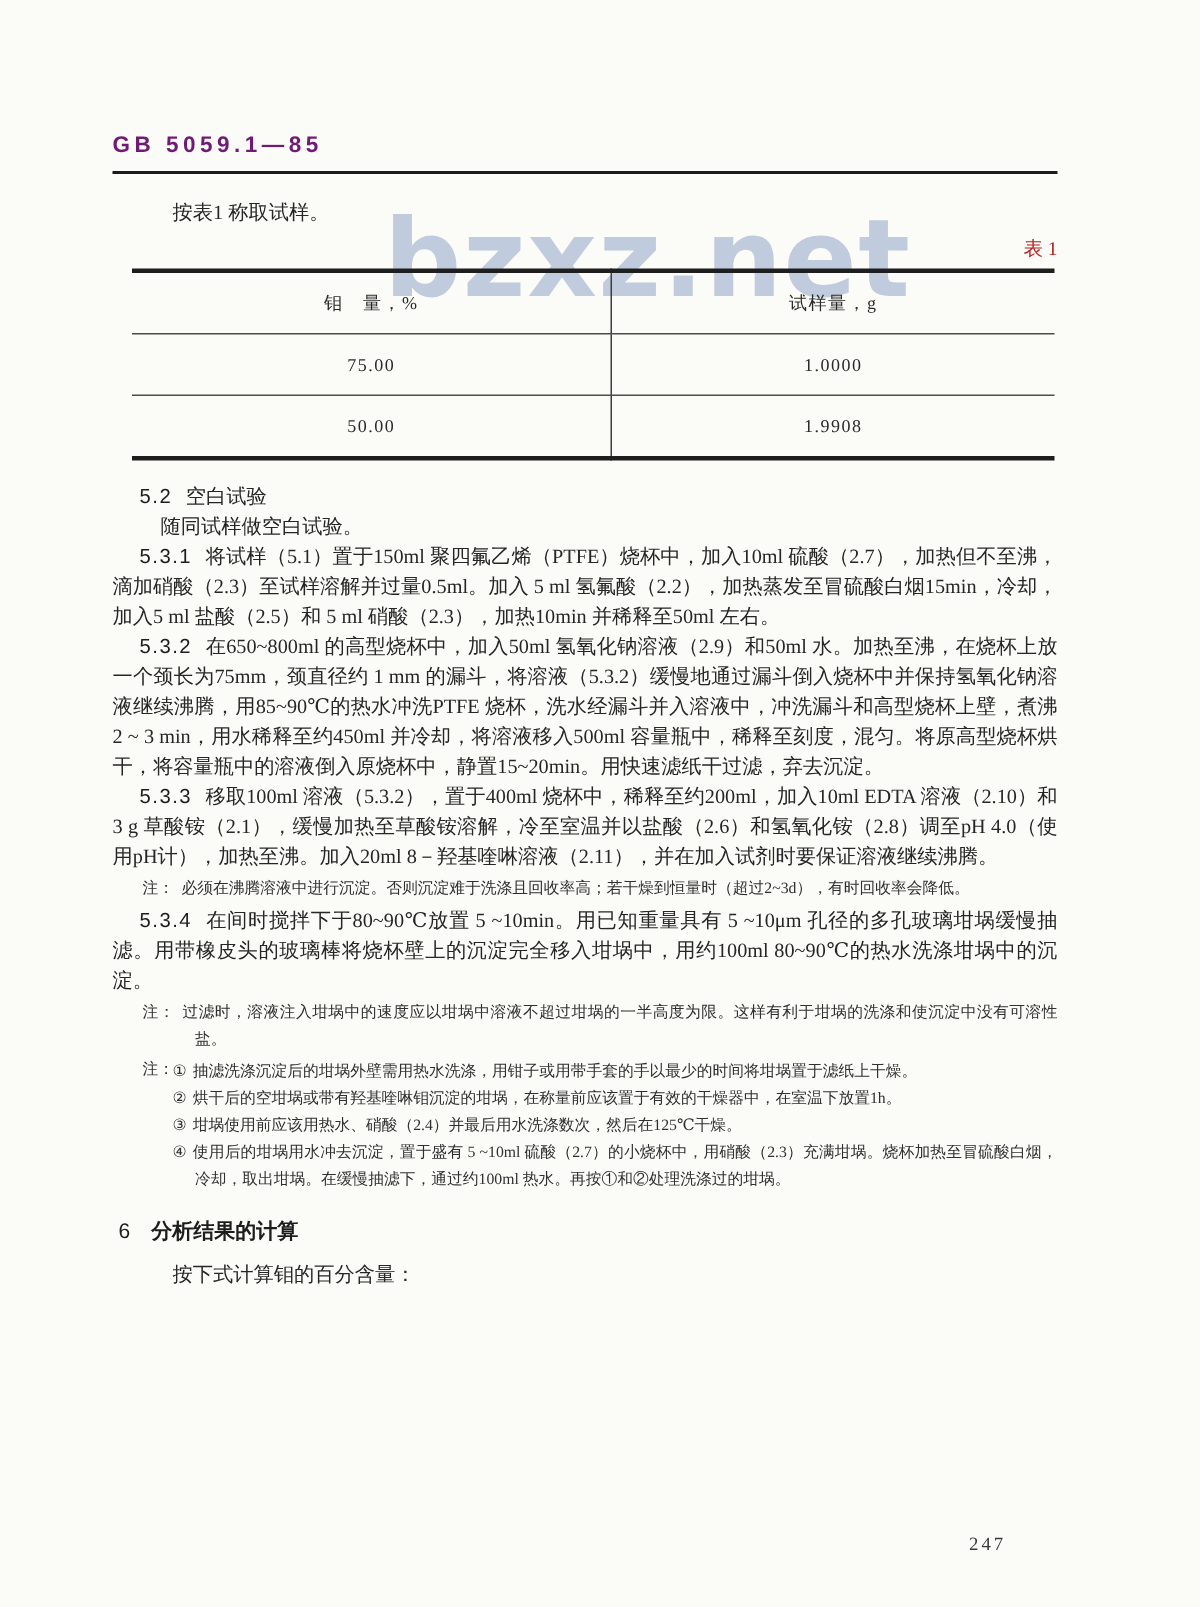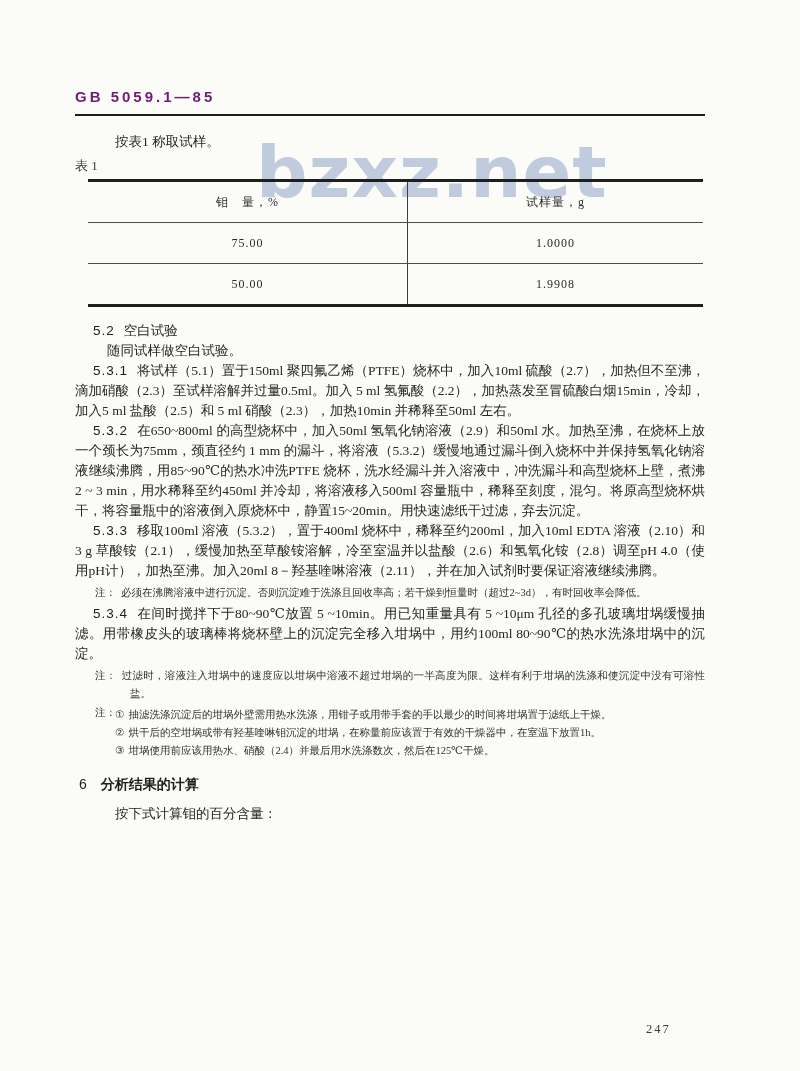--- a/index.html
+++ b/index.html
@@ -25,21 +25,21 @@
   }
   .doc-number {
     margin-top:88px;
     text-align:left;
     font-family:"Liberation Sans","DejaVu Sans",sans-serif;
     font-weight:bold; font-size:15px; letter-spacing:3px;
     color:#701a75;
   }
   .header-rule { height:2px; background:#1c1c1c; margin-top:9px; }
   .intro { margin:16px 0 0 0; text-indent:40px; font-size:13.5px; line-height:20px; }
-  .table-caption { text-align:left; font-size:13px; margin-top:5px; color:#404040; }
+  .table-caption { text-align:right; font-size:13px; margin-top:5px; color:#b91c1c; }
   table.data-table {
     border-collapse:collapse; table-layout:fixed;
     width:615px; margin-left:13px; margin-top:4px;
     border-top:3px solid #1e1e1e; border-bottom:3px solid #1e1e1e;
   }
   table.data-table th, table.data-table td {
     text-align:center; font-size:12px; font-weight:normal;
     height:38px; border-bottom:1px solid #4d4d4d; color:#2a2a2a;
     letter-spacing:1px;
   }
@@ -147,20 +147,23 @@
     <span class="note-label-abs">注：</span>
     <p class="note-item">
       <span class="marker">①</span><span>抽滤洗涤沉淀后的坩埚外壁需用热水洗涤，用钳子或用带手套的手以最少的时间将坩埚置于滤纸上干燥。</span>
     </p>
     <p class="note-item">
       <span class="marker">②</span><span>烘干后的空坩埚或带有羟基喹啉钼沉淀的坩埚，在称量前应该置于有效的干燥器中，在室温下放置1h。</span>
     </p>
     <p class="note-item">
       <span class="marker">③</span><span>坩埚使用前应该用热水、硝酸（2.4）并最后用水洗涤数次，然后在125℃干燥。</span>
     </p>
+    <p class="note-item">
+      <span class="marker">④</span><span>使用后的坩埚用水冲去沉淀，置于盛有 5 ~10ml 硫酸（2.7）的小烧杯中，用硝酸（2.3）充满坩埚。烧杯加热至冒硫酸白烟，冷却，取出坩埚。在缓慢抽滤下，通过约100ml 热水。再按①和②处理洗涤过的坩埚。</span>
+    </p>
   </div>
 
   <p class="section-heading">
     <span class="cnum">6</span><span>分析结果的计算</span>
   </p>
   <p class="formula-intro">按下式计算钼的百分含量：</p>
 
 </div>
 
 <div class="page-number">247</div>

